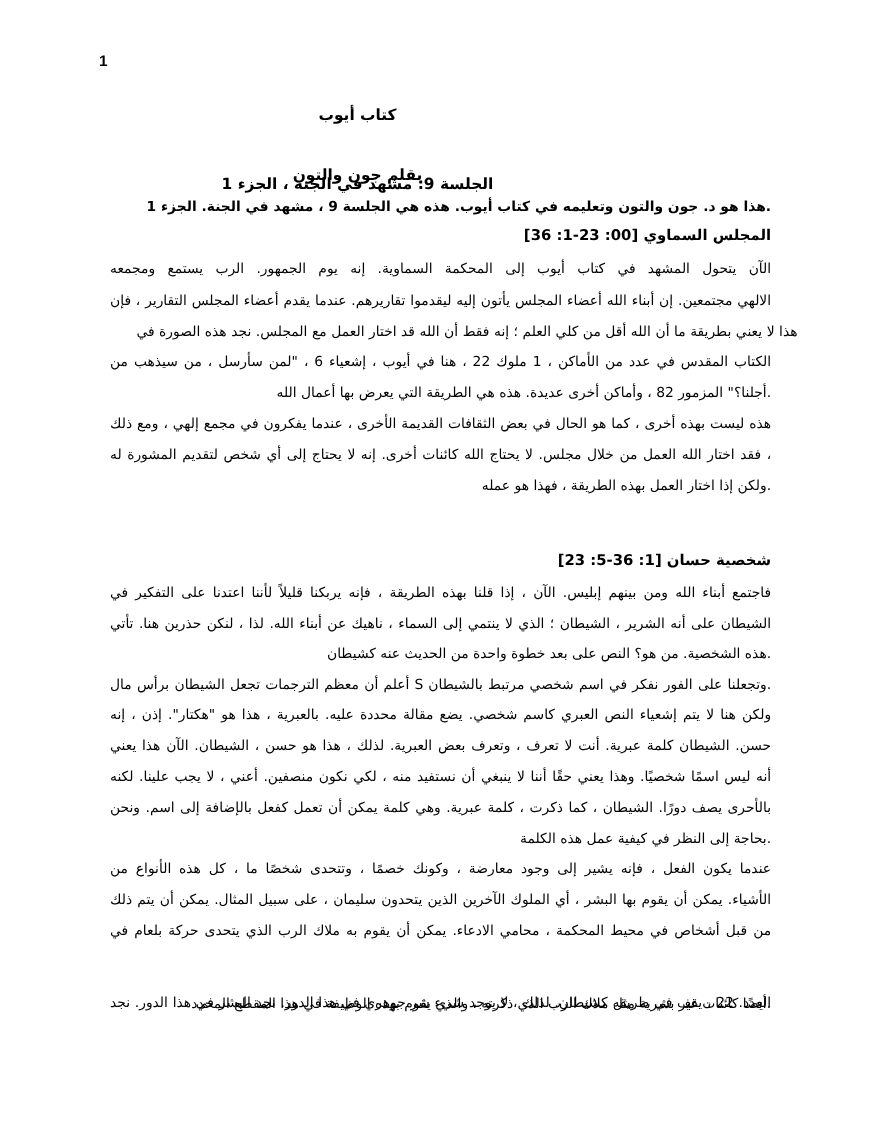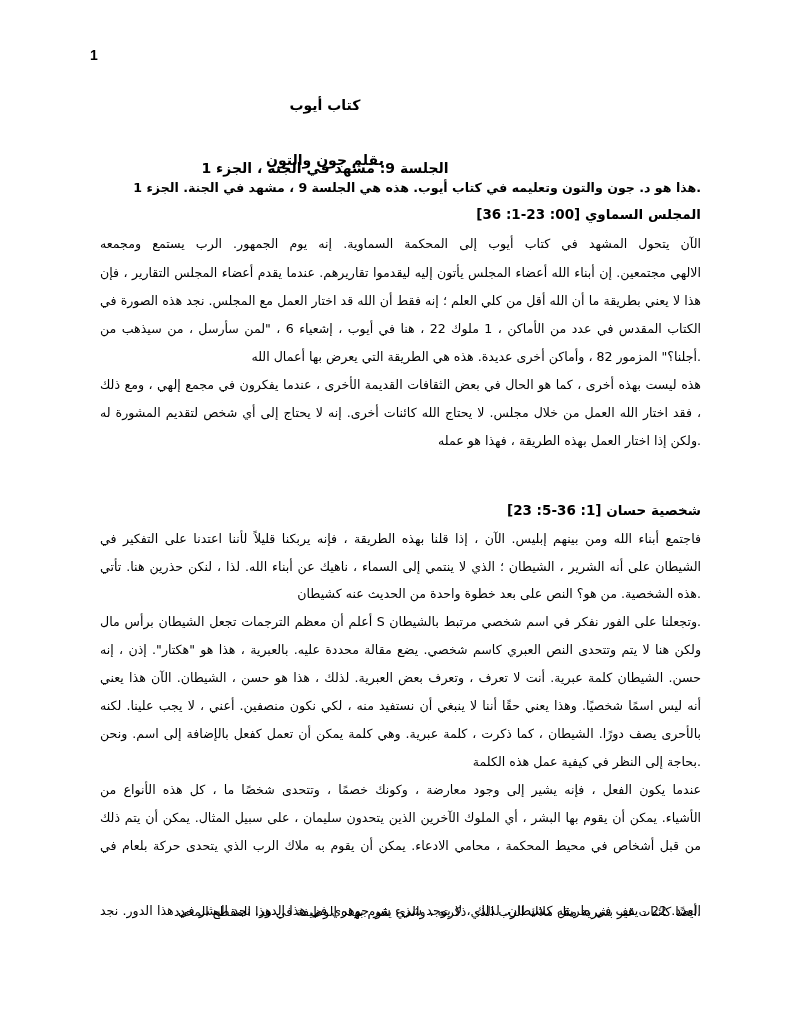--- a/index.html
+++ b/index.html
@@ -19,34 +19,34 @@
   <div class="title" style="top:97px;">كتاب أيوب</div>
   <div class="title" style="top:124px;margin-top:36px;">الجلسة 9: مشهد في الجنة ، الجزء 1</div>
   <div class="title" style="top:152px;">بقلم جون والتون</div>
 
   <div class="line last" style="top:180px;font-weight:bold;">.هذا هو د. جون والتون وتعليمه في كتاب أيوب. هذه هي الجلسة 9 ، مشهد في الجنة. الجزء 1</div>
 
   <div class="heading" style="top:206px;">المجلس السماوي [00: 23-1: 36]</div>
 
   <div class="line" style="top:236px;">الآن يتحول المشهد في كتاب أيوب إلى المحكمة السماوية. إنه يوم الجمهور. الرب يستمع ومجمعه</div>
   <div class="line" style="top:265px;">الالهي مجتمعين. إن أبناء الله أعضاء المجلس يأتون إليه ليقدموا تقاريرهم. عندما يقدم أعضاء المجلس التقارير ، فإن</div>
-  <div class="line" style="top:293px;">هذا لا يعني بطريقة ما أن الله أقل من كلي العلم ؛ إنه فقط أن الله قد اختار العمل مع المجلس. نجد هذه الصورة في</div>
+  <div class="line" style="top:293px;margin-left:24px;">هذا لا يعني بطريقة ما أن الله أقل من كلي العلم ؛ إنه فقط أن الله قد اختار العمل مع المجلس. نجد هذه الصورة في</div>
   <div class="line" style="top:321px;">الكتاب المقدس في عدد من الأماكن ، 1 ملوك 22 ، هنا في أيوب ، إشعياء 6 ، "لمن سأرسل ، من سيذهب من</div>
   <div class="line last" style="top:349px;">.أجلنا؟" المزمور 82 ، وأماكن أخرى عديدة. هذه هي الطريقة التي يعرض بها أعمال الله</div>
   <div class="line" style="top:377px;">هذه ليست بهذه أخرى ، كما هو الحال في بعض الثقافات القديمة الأخرى ، عندما يفكرون في مجمع إلهي ، ومع ذلك</div>
   <div class="line" style="top:405px;">، فقد اختار الله العمل من خلال مجلس. لا يحتاج الله كائنات أخرى. إنه لا يحتاج إلى أي شخص لتقديم المشورة له</div>
   <div class="line last" style="top:433px;">.ولكن إذا اختار العمل بهذه الطريقة ، فهذا هو عمله</div>
 
   <div class="heading" style="top:502px;">شخصية حسان [1: 36-5: 23]</div>
 
   <div class="line" style="top:531px;">فاجتمع أبناء الله ومن بينهم إبليس. الآن ، إذا قلنا بهذه الطريقة ، فإنه يربكنا قليلاً لأننا اعتدنا على التفكير في</div>
   <div class="line" style="top:559px;">الشيطان على أنه الشرير ، الشيطان ؛ الذي لا ينتمي إلى السماء ، ناهيك عن أبناء الله. لذا ، لنكن حذرين هنا. تأتي</div>
   <div class="line last" style="top:586px;">.هذه الشخصية. من هو؟ النص على بعد خطوة واحدة من الحديث عنه كشيطان</div>
   <div class="line" style="top:614px;">.وتجعلنا على الفور نفكر في اسم شخصي مرتبط بالشيطان S أعلم أن معظم الترجمات تجعل الشيطان برأس مال</div>
-  <div class="line" style="top:642px;">ولكن هنا لا يتم وتتحدى النص العبري كاسم شخصي. يضع مقالة محددة عليه. بالعبرية ، هذا هو "هكتار". إذن ، إنه</div>
+  <div class="line" style="top:642px;">ولكن هنا لا يتم إشعياء النص العبري كاسم شخصي. يضع مقالة محددة عليه. بالعبرية ، هذا هو "هكتار". إذن ، إنه</div>
   <div class="line" style="top:670px;">حسن. الشيطان كلمة عبرية. أنت لا تعرف ، وتعرف بعض العبرية. لذلك ، هذا هو حسن ، الشيطان. الآن هذا يعني</div>
   <div class="line" style="top:698px;">أنه ليس اسمًا شخصيًا. وهذا يعني حقًا أننا لا ينبغي أن نستفيد منه ، لكي نكون منصفين. أعني ، لا يجب علينا. لكنه</div>
   <div class="line" style="top:726px;">بالأحرى يصف دورًا. الشيطان ، كما ذكرت ، كلمة عبرية. وهي كلمة يمكن أن تعمل كفعل بالإضافة إلى اسم. ونحن</div>
   <div class="line last" style="top:754px;">.بحاجة إلى النظر في كيفية عمل هذه الكلمة</div>
   <div class="line" style="top:782px;">عندما يكون الفعل ، فإنه يشير إلى وجود معارضة ، وكونك خصمًا ، وتتحدى شخصًا ما ، كل هذه الأنواع من</div>
   <div class="line" style="top:810px;">الأشياء. يمكن أن يقوم بها البشر ، أي الملوك الآخرين الذين يتحدون سليمان ، على سبيل المثال. يمكن أن يتم ذلك</div>
   <div class="line" style="top:838px;">من قبل أشخاص في محيط المحكمة ، محامي الادعاء. يمكن أن يقوم به ملاك الرب الذي يتحدى حركة بلعام في</div>
   <div class="line" style="top:903px;">العدد. 22 ، يقف في طريقه كشيطان. لذلك ، لا يوجد شيء شر جوهري في هذا الدور. نجد البشر في هذا الدور. نجد</div>
   <div class="line last" style="top:894px;margin-top:10px;">.أيضًا كائنات غير بشرية مثل ملاك الرب الذي ذكرته ، والذي يقوم بهذه الوظيفة في هذا المقطع المحدد</div>
 </div>

